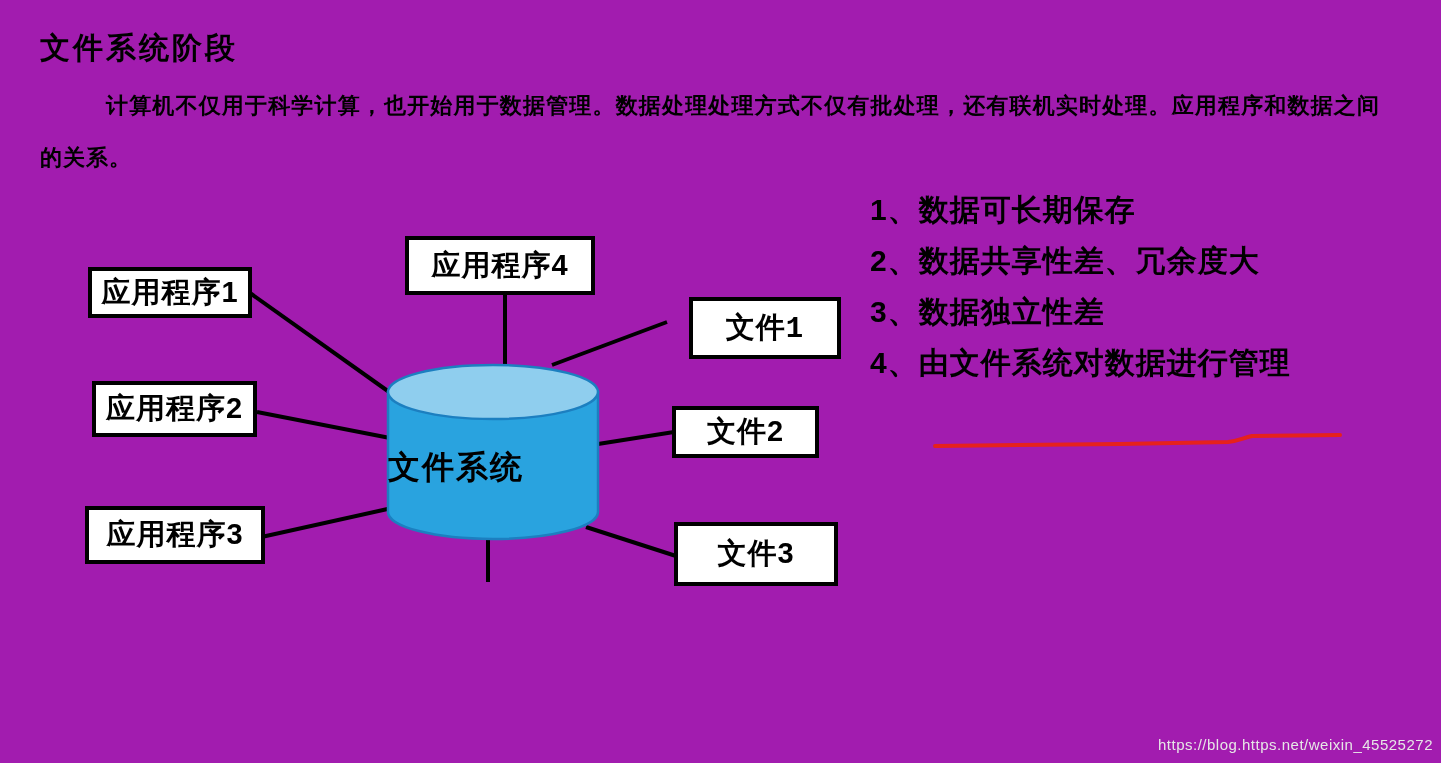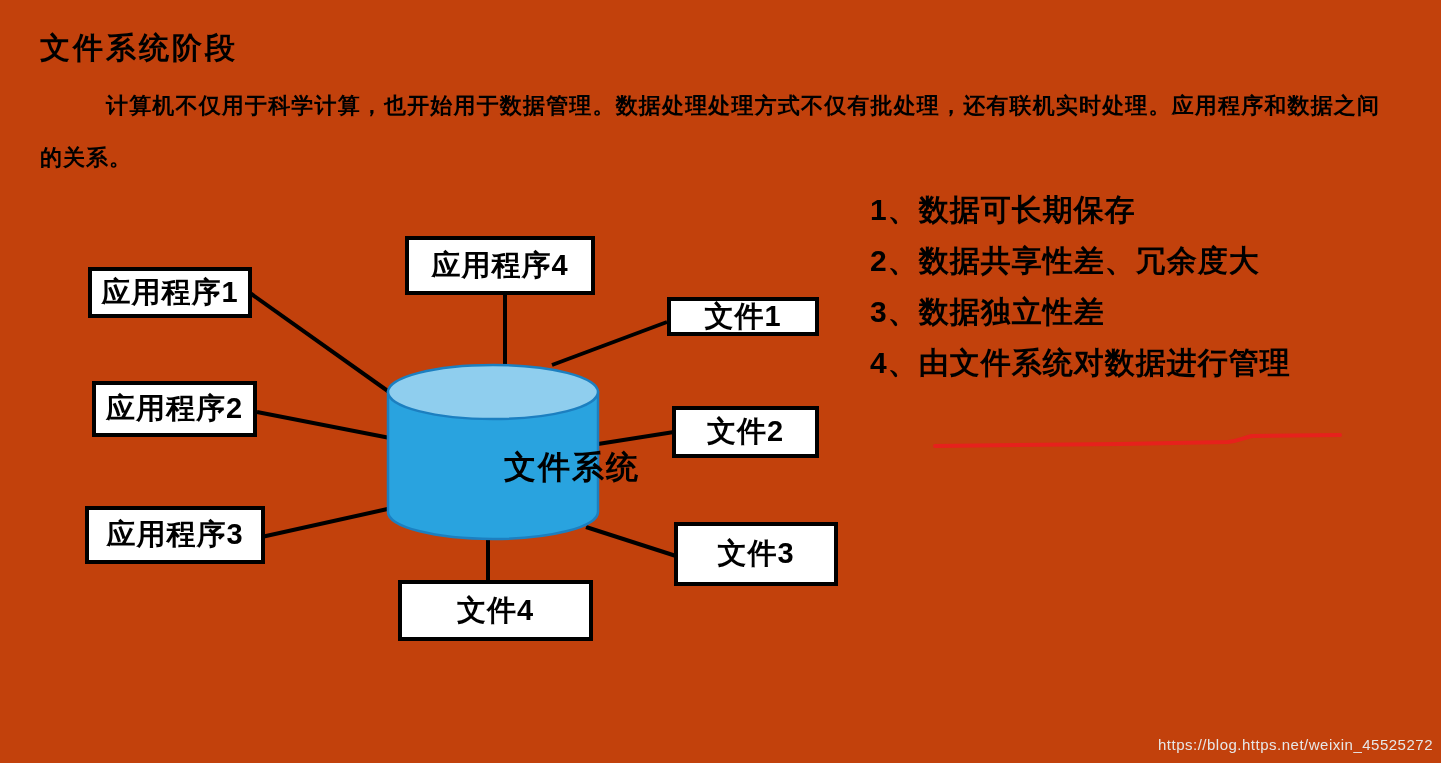--- a/index.html
+++ b/index.html
@@ -5,21 +5,21 @@
   html, body {
     margin: 0;
     padding: 0;
     background: #ffffff;
     font-family: "Liberation Sans", sans-serif;
   }
   .page {
     position: relative;
     width: 1441px;
     height: 763px;
-    background: #c2410c;
+    background: #a21caf;
     overflow: hidden;
     color: #000;
   }
   .title {
     position: absolute;
     left: 40px;
     top: 28px;
     margin: 0;
     font-size: 30px;
     font-weight: 900;
@@ -68,31 +68,31 @@
     justify-content: center;
     font-size: 29px;
     font-weight: 900;
     letter-spacing: 1px;
     white-space: nowrap;
   }
   .b-app1 { left: 88px;  top: 267px; width: 164px; height: 51px; }
   .b-app2 { left: 92px;  top: 381px; width: 165px; height: 56px; }
   .b-app3 { left: 85px;  top: 506px; width: 180px; height: 58px; }
   .b-app4 { left: 405px; top: 236px; width: 190px; height: 59px; }
-  .b-file1 { left: 667px; top: 297px; width: 152px; height: 39px; }
+  .b-file1 { left: 689px; top: 297px; width: 152px; height: 62px; font-family: Liberation Mono, monospace; }
   .b-file2 { left: 672px; top: 406px; width: 147px; height: 52px; }
   .b-file3 { left: 674px; top: 522px; width: 164px; height: 64px; }
   .b-file4 { left: 398px; top: 580px; width: 195px; height: 61px; }
   .cyl-label {
     position: absolute;
     z-index: 2;
     left: 388px;
     top: 446px;
     width: 252px;
-    text-align: right;
+    text-align: left;
     font-size: 32px;
     font-weight: 900;
     letter-spacing: 2px;
     white-space: nowrap;
   }
   .watermark {
     position: absolute;
     right: 8px;
     bottom: 10px;
     font-size: 15px;
@@ -139,19 +139,18 @@
   </svg>
 
   <div class="dbox b-app1">应用程序1</div>
   <div class="dbox b-app2">应用程序2</div>
   <div class="dbox b-app3">应用程序3</div>
   <div class="dbox b-app4">应用程序4</div>
 
   <div class="dbox b-file1">文件1</div>
   <div class="dbox b-file2">文件2</div>
   <div class="dbox b-file3">文件3</div>
-  <div class="dbox b-file4">文件4</div>
 
   <div class="cyl-label">文件系统</div>
 
   <div class="watermark">https://blog.https.net/weixin_45525272</div>
 
 </div>
 
 </body></html>

